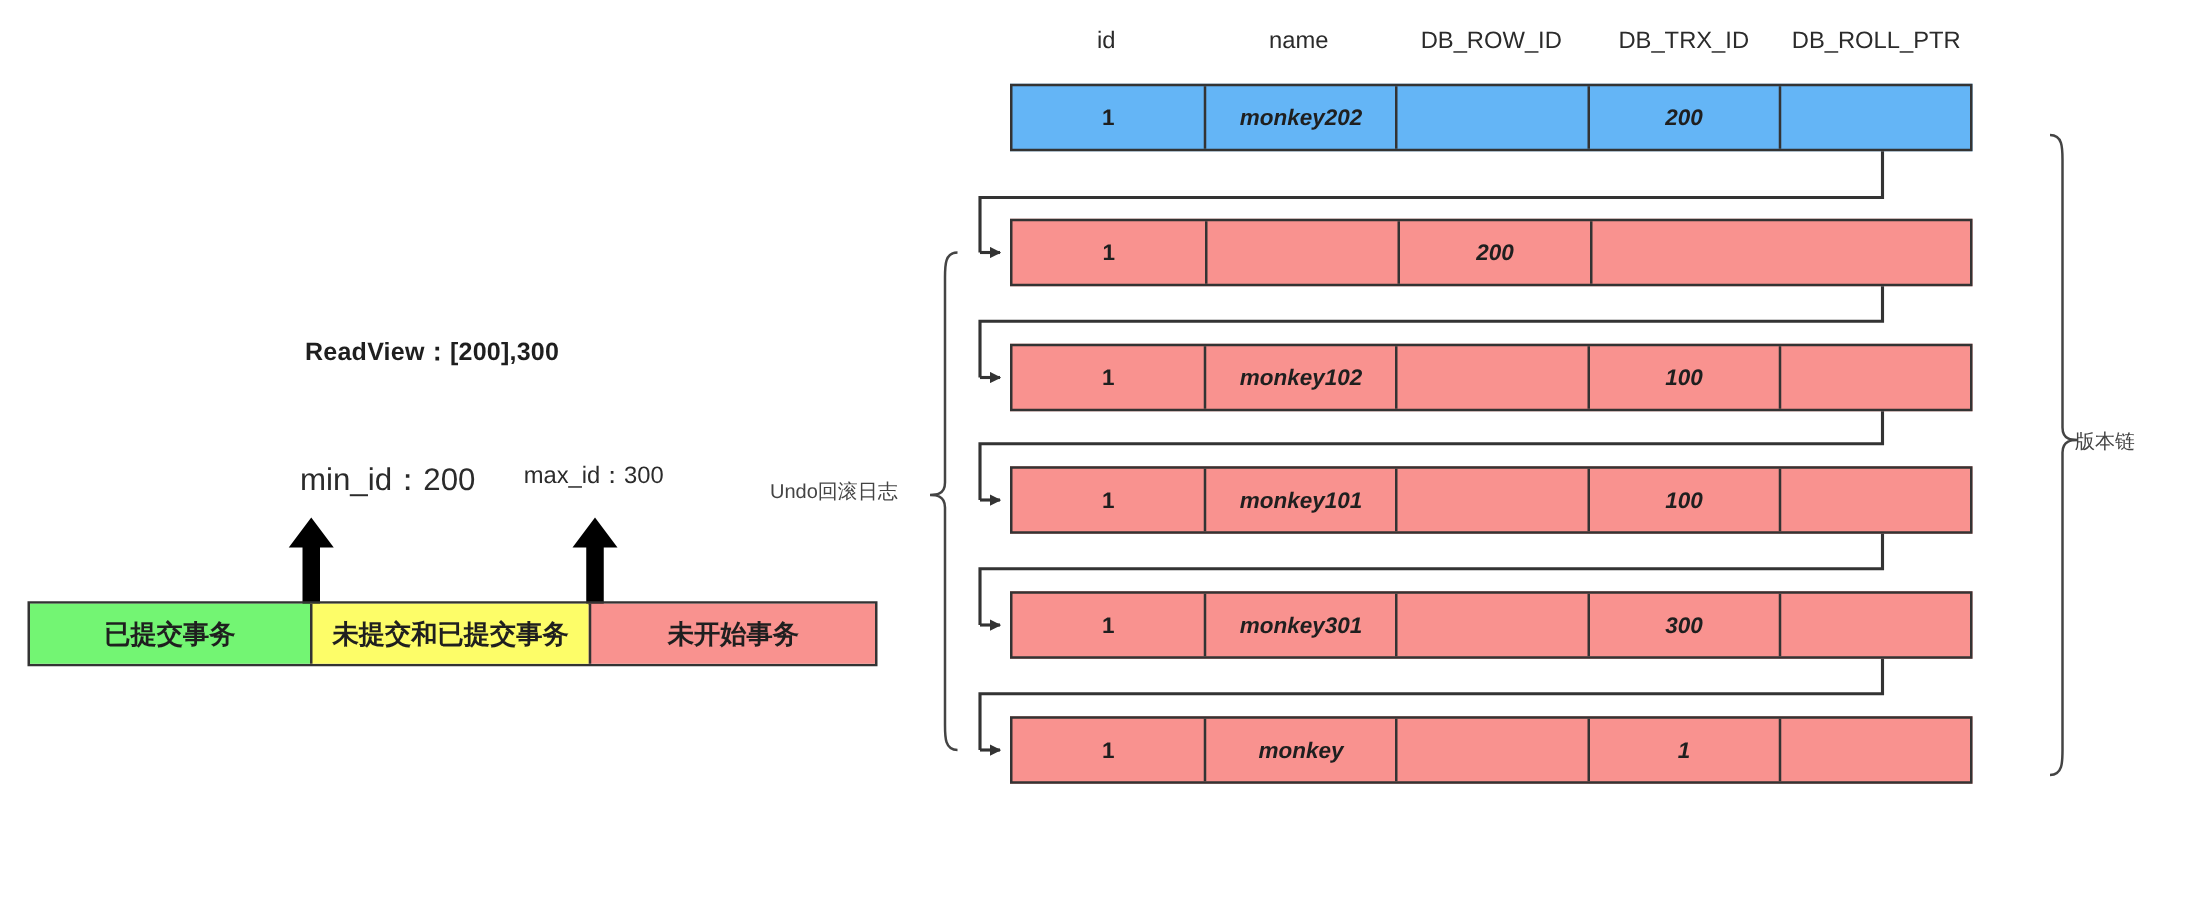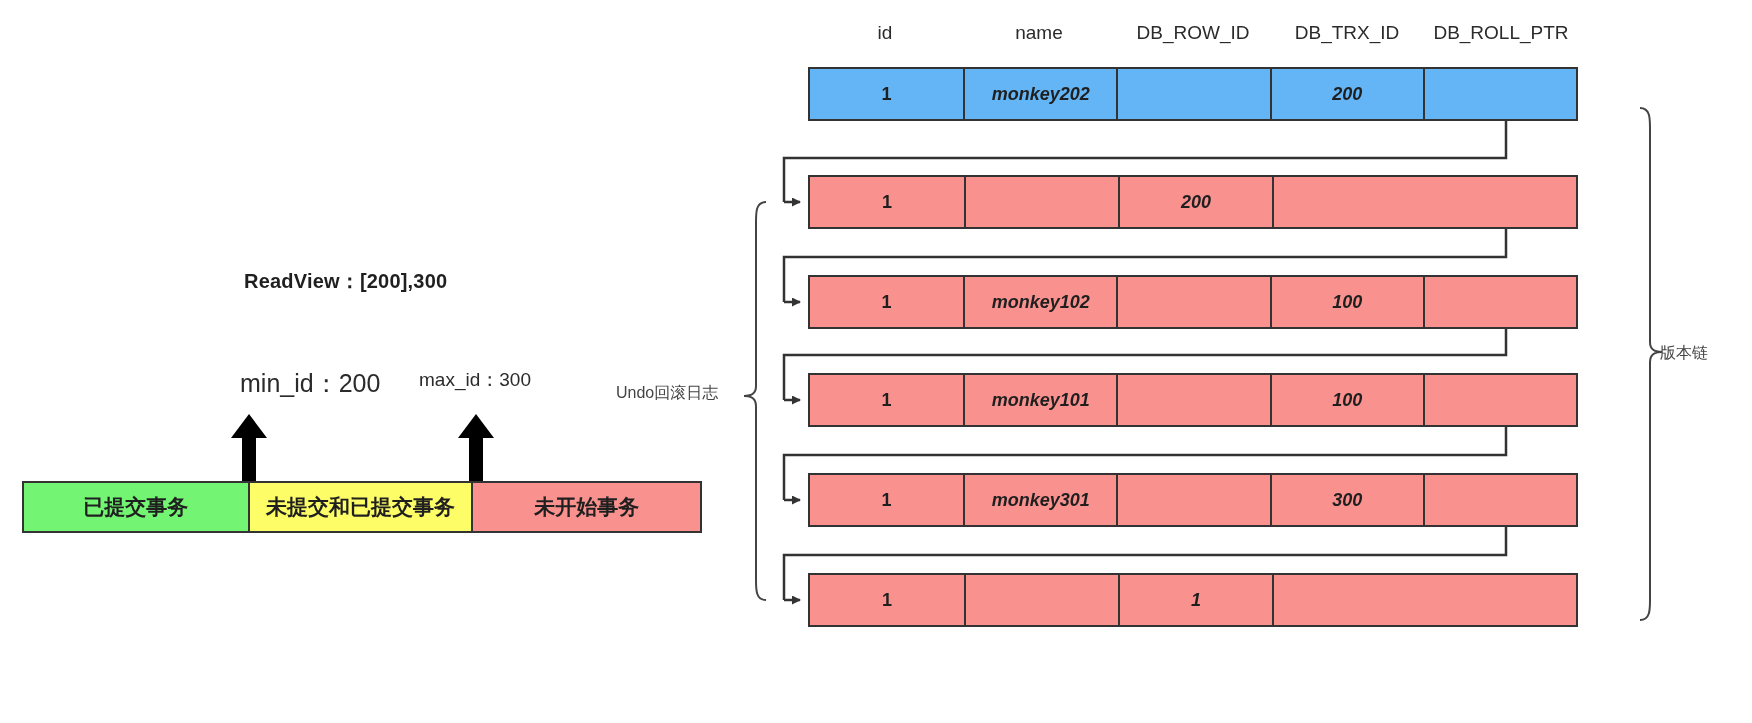--- a/index.html
+++ b/index.html
@@ -203,20 +203,21 @@
   <div class="row undo" style="top:473px;">
     <div class="cell">1</div>
     <div class="cell">monkey301</div>
     <div class="cell"></div>
     <div class="cell">300</div>
     <div class="cell"></div>
   </div>
 
   <div class="row undo" style="top:573px;">
     <div class="cell">1</div>
+    <div class="cell">monkey</div>
     <div class="cell"></div>
     <div class="cell">1</div>
     <div class="cell"></div>
   </div>
 </div>
 
 <svg id="connectors" viewBox="0 0 1752 723">
   <defs>
     <marker id="arrowhead" markerWidth="9" markerHeight="9" refX="8" refY="4.5" orient="auto" markerUnits="userSpaceOnUse">
       <path d="M0,0 L9,4.5 L0,9 Z" fill="#333333"></path>

